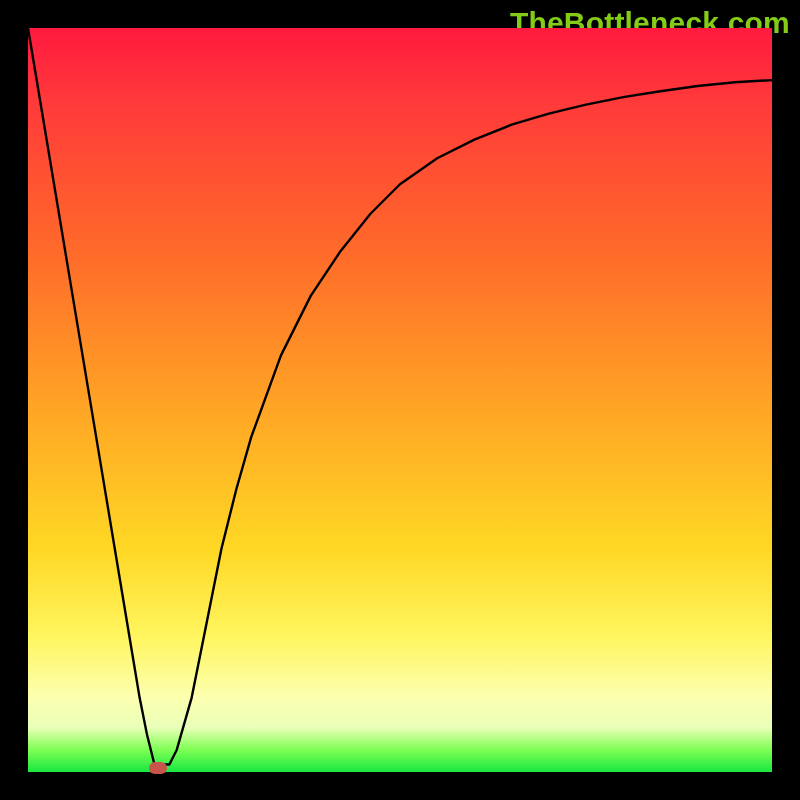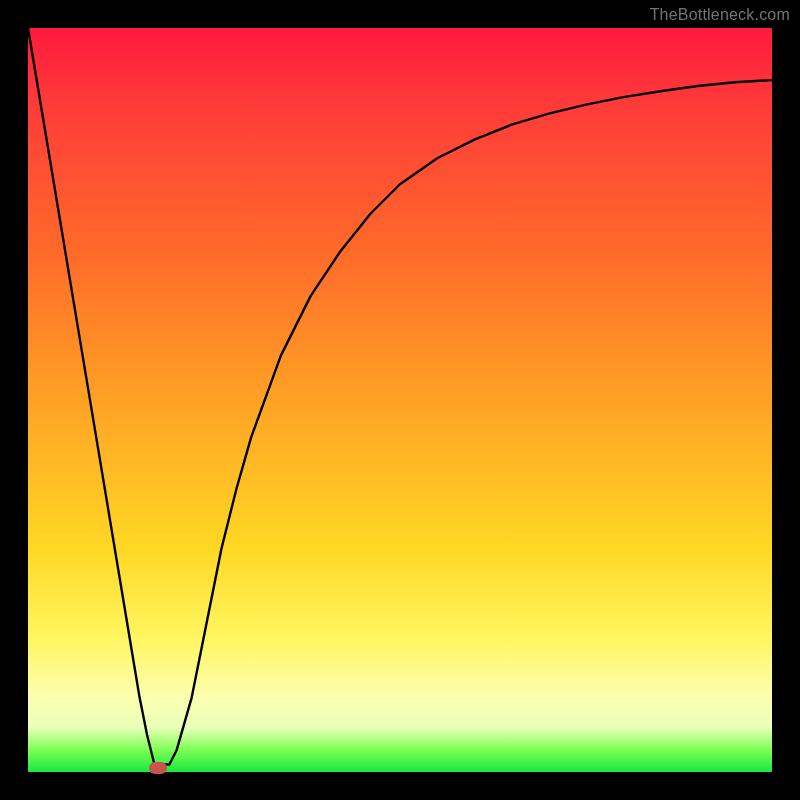--- a/index.html
+++ b/index.html
@@ -35,24 +35,24 @@
       #fcffb0 90%,
       #eaffb8 94%,
       #7fff55 97%,
       #18e73f 100%
     );
   }
   .watermark {
     position: absolute;
     top: 6px;
     right: 10px;
-    color: #737373;
-    font-size: 16px;
+    color: #84cc16;
+    font-size: 30px;
     letter-spacing: 0.2px;
-    font-weight: 400;
+    font-weight: 700;
     user-select: none;
   }
   svg.curve {
     position: absolute;
     left: 0;
     top: 0;
     width: 744px;
     height: 744px;
     overflow: visible;
   }

